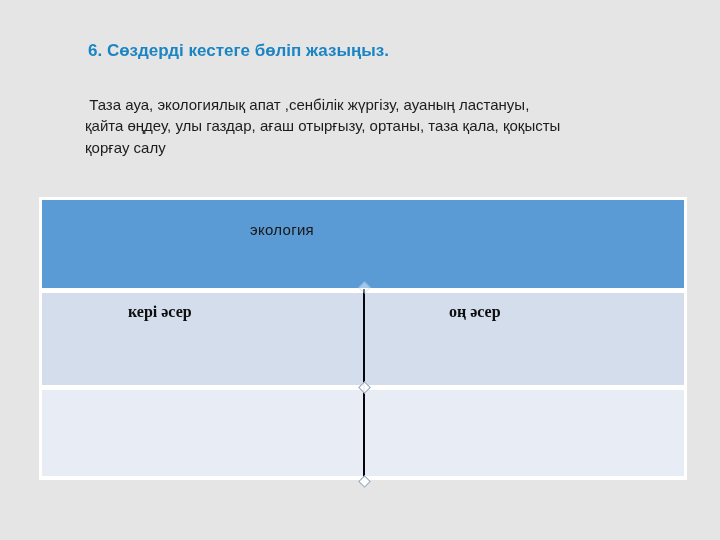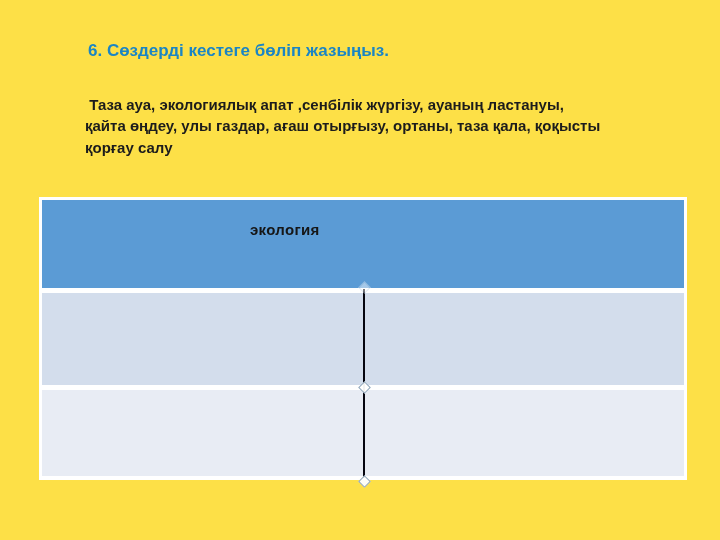--- a/index.html
+++ b/index.html
@@ -1,48 +1,48 @@
 <!DOCTYPE html>
 <html><head>
 <meta charset="utf-8">
 <style>
   html,body{margin:0;padding:0;}
   .slide{
     position:relative;
     width:720px;height:540px;
-    background:#fde047;
+    background:#e5e5e5;
     overflow:hidden;
     font-family:"Liberation Sans", sans-serif;
   }
   .title{
     position:absolute;left:88px;top:41px;
     font-size:17px;font-weight:bold;
     color:#1b85c4;
     white-space:pre;
   }
   .instructions{
     position:absolute;left:85px;top:94px;
   }
   .instructions .line{
-    font-size:15px;font-weight:bold;color:#1c1c1c;
+    font-size:15px;font-weight:normal;color:#1c1c1c;
     line-height:21.3px;white-space:pre;
   }
   .table{
     position:absolute;left:39px;top:197px;
     width:642px;
     background:#ffffff;
     padding:3px 3px 4px 3px;
   }
   .thead{
     height:88px;background:#5b9bd5;
     box-sizing:border-box;
     padding:21px 0 0 208px;
   }
   .thead .hlabel{
-    font-size:15px;font-weight:700;color:#161616;letter-spacing:.3px;
+    font-size:15px;font-weight:400;color:#161616;letter-spacing:.3px;
   }
   .rowgap{height:5px;background:#ffffff;}
   .row{display:flex;}
   .row.colheads{height:92px;background:#d3ddec;}
   .row.empty{height:86px;background:#e8ecf4;}
   .cell{
     box-sizing:border-box;
     width:321px;
   }
   .cell.right{width:321px;}
@@ -80,20 +80,26 @@
     <div class="line">қайта өңдеу, улы газдар, ағаш отырғызу, ортаны, таза қала, қоқысты</div>
     <div class="line">қорғау салу</div>
   </div>
 
   <div class="table">
     <div class="thead">
       <span class="hlabel">экология</span>
     </div>
     <div class="rowgap"></div>
     <div class="row colheads">
+      <div class="cell left">
+        <span>кері әсер</span>
+      </div>
+      <div class="cell right">
+        <span>оң әсер</span>
+      </div>
     </div>
     <div class="rowgap"></div>
     <div class="row empty">
       <div class="cell left"></div>
       <div class="cell right"></div>
     </div>
   </div>
 
   <div class="divider"></div>
   <div class="handle top"></div>

